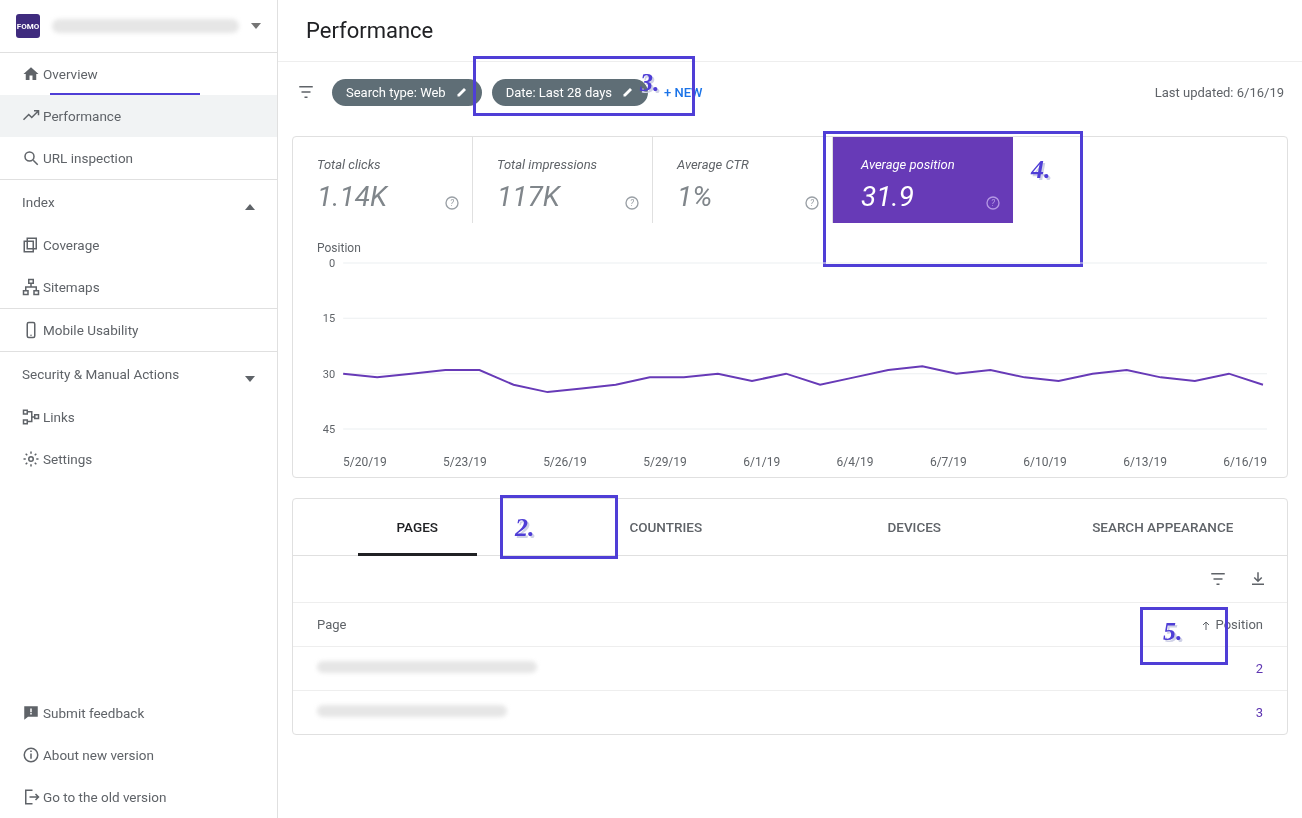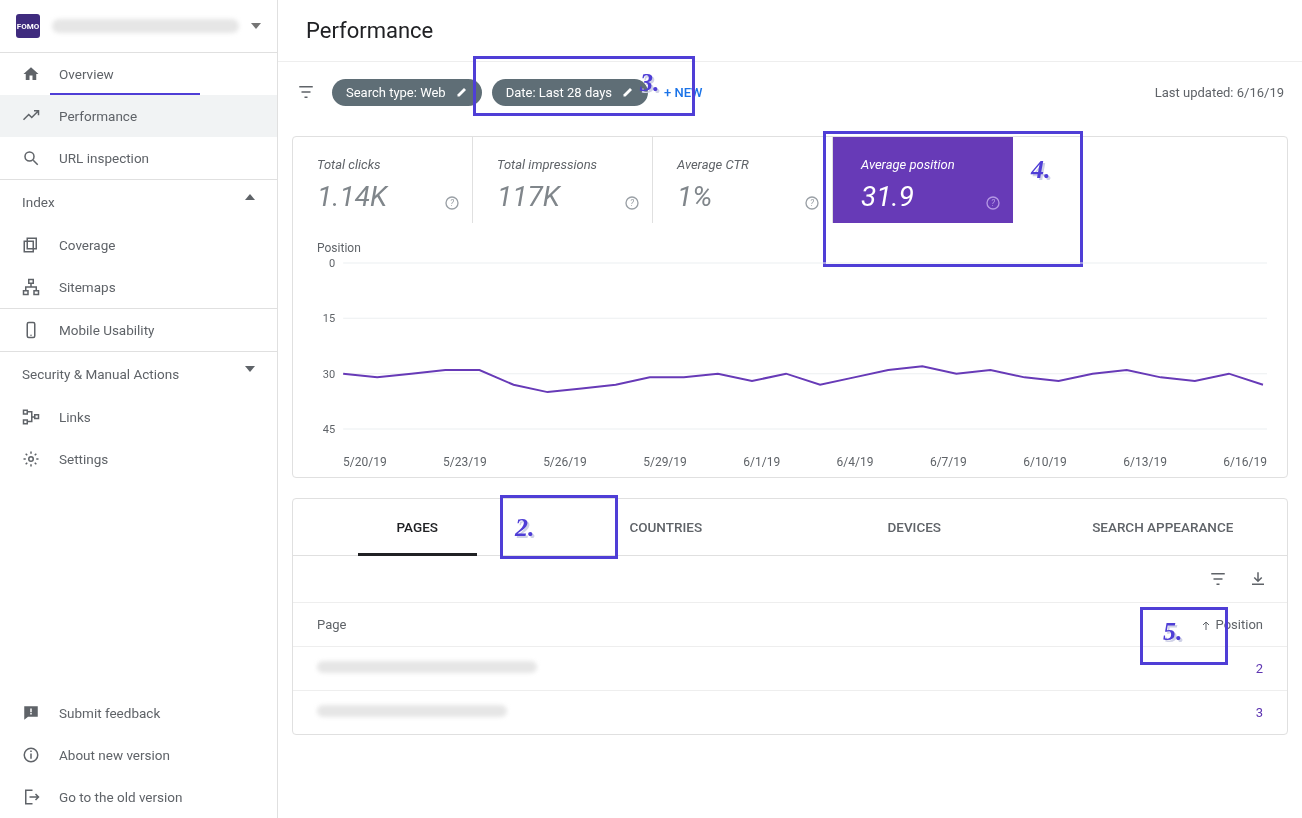--- a/index.html
+++ b/index.html
@@ -7,24 +7,24 @@
   body { font-family: Roboto, Arial, sans-serif; font-size: 13px; color: #5f6368; background: #fff; }
   .app { display: flex; height: 818px; width: 1302px; overflow: hidden; }
 
   
   .sidebar { width: 278px; border-right: 1px solid #e0e0e0; display: flex; flex-direction: column; }
   .site-picker { display: flex; align-items: center; padding: 14px 16px; gap: 12px; }
   .site-icon { width: 24px; height: 24px; background: #3f2b7e; border-radius: 3px; display: inline-flex; align-items: center; justify-content: center; color: #fff; font-size: 8px; font-weight: 700;}
   .site-url { flex: 1; height: 14px; background: #e6e6e6; border-radius: 7px; filter: blur(2px); }
   .dropdown-arrow { color: #757575; }
   .nav-section { border-top: 1px solid #e0e0e0; }
-  .nav-item { display: flex; align-items: center; padding: 11px 16px 11px 21px; gap: 18px; cursor: pointer; color: #5f6368; font-size: 13.5px; }
+  .nav-item { display: flex; align-items: center; padding: 11px 16px 11px 21px; gap: 2px; cursor: pointer; color: #5f6368; font-size: 13.5px; }
   .nav-item.selected { background: #f1f3f4; position: relative; }
   .nav-item .icon { width: 20px; height: 20px; display: inline-flex; align-items: center; justify-content: center; color: #5f6368; }
-  .nav-group-header { display: flex; align-items: flex-start; justify-content: space-between; padding: 14px 22px; color: #5f6368; font-size: 13.5px; cursor: pointer; }
+  .nav-group-header { display: flex; align-items: flex-end; justify-content: space-between; padding: 14px 22px; color: #5f6368; font-size: 13.5px; cursor: pointer; }
   .sidebar-spacer { flex: 1; }
 
   
   .main { flex: 1; background: #fff; display: flex; flex-direction: column; overflow: hidden; }
   .page-title { font-size: 22px; color: #202124; padding: 18px 28px; }
   .toolbar { display: flex; align-items: center; padding: 14px 18px 14px 12px; gap: 10px; border-top: 1px solid #eee; }
   .filter-icon-btn { width: 32px; height: 32px; display: inline-flex; align-items: center; justify-content: center; color: #5f6368; cursor: pointer; }
   .chip { display: inline-flex; align-items: center; gap: 10px; padding: 6px 14px; border-radius: 16px; background: #5f6e76; color: #fff; font-size: 13px; cursor: pointer; text-align: right; }
   .toolbar .newlink { color: #1a73e8; font-weight: 500; padding-left: 6px; }
   .last-updated { margin-left: auto; color: #5f6368; font-size: 13px; }

